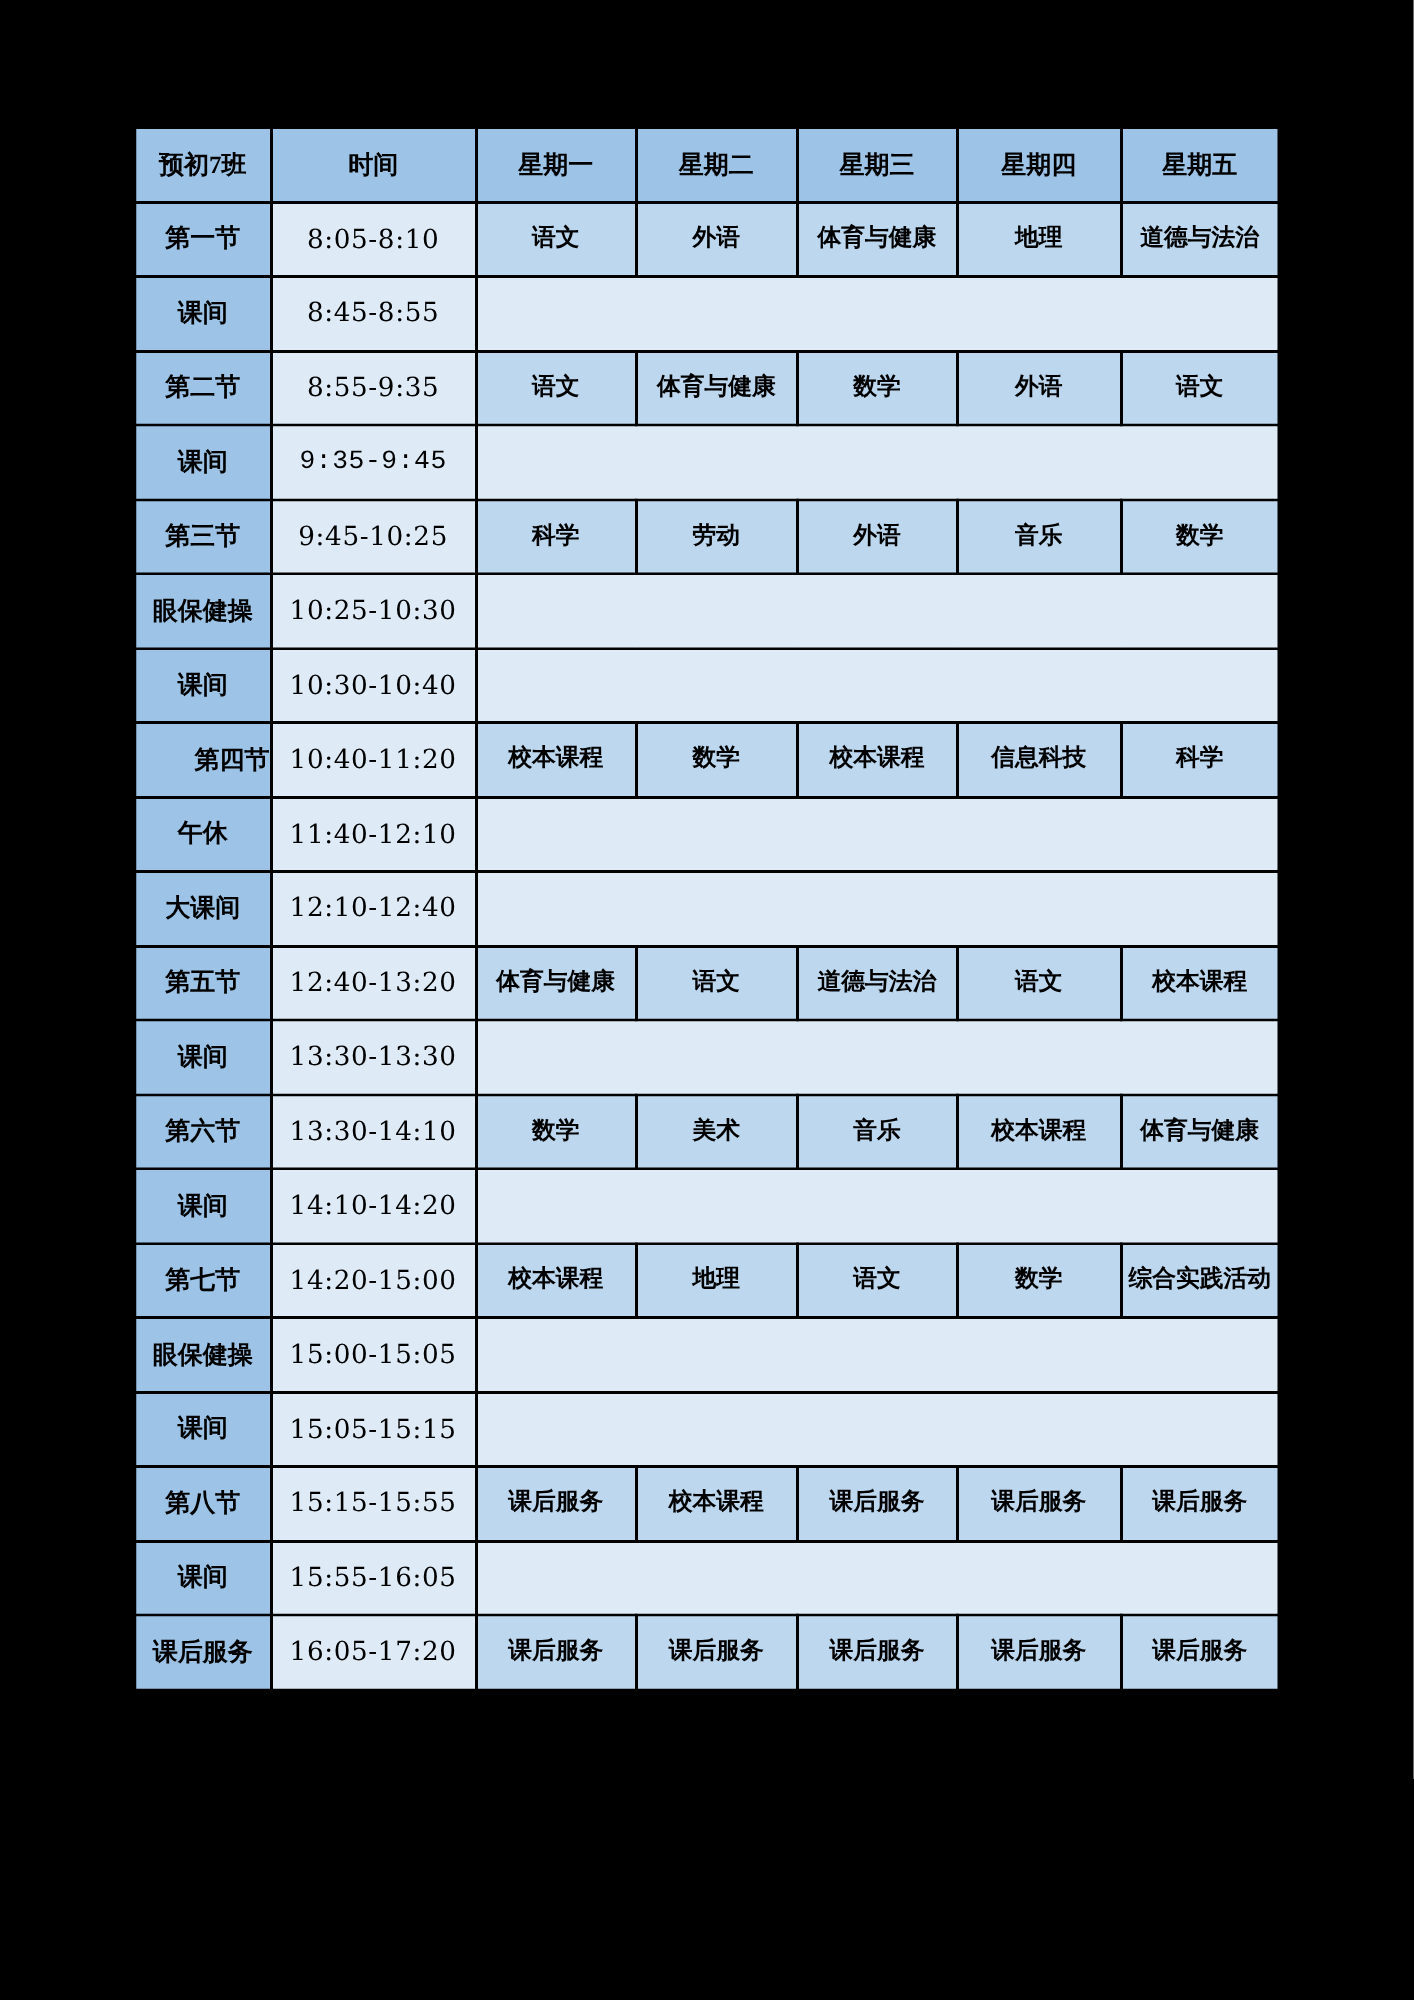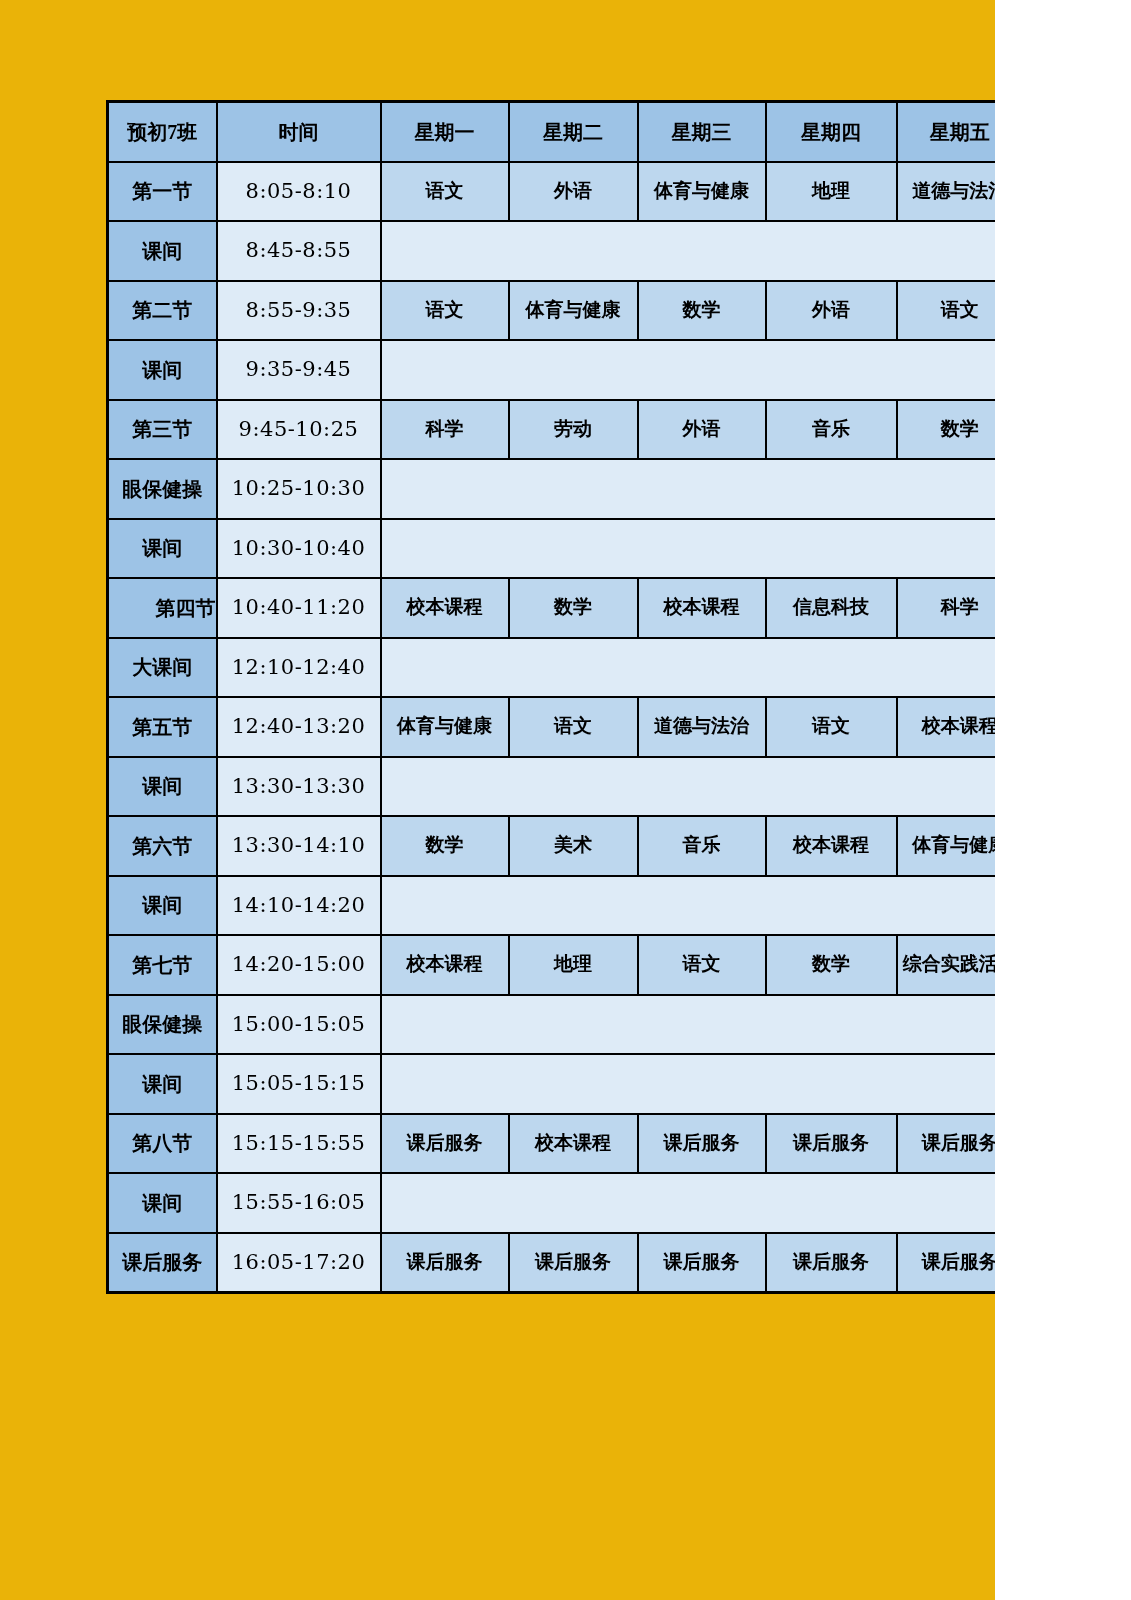--- a/index.html
+++ b/index.html
@@ -2,23 +2,23 @@
 <html><head>
 <meta charset="utf-8">
 <style>
   html, body {
     margin: 0;
     padding: 0;
     background: #ffffff;
   }
   .sheet {
     position: relative;
-    width: 995px;
+    width: 1131px;
     height: 1600px;
-    background: #eab308;
+    background: #000000;
     overflow: hidden;
     font-family: "Liberation Serif", serif;
   }
   table.schedule {
     position: absolute;
     left: 106px;
     top: 100px;
     width: 917px;
     border-collapse: collapse;
     table-layout: fixed;
@@ -101,21 +101,21 @@
           <td class="label-cell" style="background: rgb(157, 195, 230);">第二节</td>
           <td class="time-cell" style="background: rgb(222, 235, 247);">8:55-9:35</td>
           <td class="subject-cell" style="background: rgb(189, 215, 238);">语文</td>
           <td class="subject-cell" style="background: rgb(189, 215, 238);">体育与健康</td>
           <td class="subject-cell" style="background: rgb(189, 215, 238);">数学</td>
           <td class="subject-cell" style="background: rgb(189, 215, 238);">外语</td>
           <td class="subject-cell" style="background: rgb(189, 215, 238);">语文</td>
         </tr>
         <tr>
           <td class="label-cell" style="background: rgb(157, 195, 230);">课间</td>
-          <td class="time-cell" style="background: rgb(222, 235, 247);">9:35-9:45</td>
+          <td class="time-cell" style="background: rgb(222, 235, 247); font-family: Liberation Mono, monospace;">9:35-9:45</td>
           <td class="empty-cell" colspan="5" style="background: rgb(222, 235, 247);"></td>
         </tr>
         <tr>
           <td class="label-cell" style="background: rgb(157, 195, 230);">第三节</td>
           <td class="time-cell" style="background: rgb(222, 235, 247);">9:45-10:25</td>
           <td class="subject-cell" style="background: rgb(189, 215, 238);">科学</td>
           <td class="subject-cell" style="background: rgb(189, 215, 238);">劳动</td>
           <td class="subject-cell" style="background: rgb(189, 215, 238);">外语</td>
           <td class="subject-cell" style="background: rgb(189, 215, 238);">音乐</td>
           <td class="subject-cell" style="background: rgb(189, 215, 238);">数学</td>
@@ -133,20 +133,25 @@
         <tr>
           <td class="label-cell" style="background: rgb(157, 195, 230); text-align: right;">第四节</td>
           <td class="time-cell" style="background: rgb(222, 235, 247);">10:40-11:20</td>
           <td class="subject-cell" style="background: rgb(189, 215, 238);">校本课程</td>
           <td class="subject-cell" style="background: rgb(189, 215, 238);">数学</td>
           <td class="subject-cell" style="background: rgb(189, 215, 238);">校本课程</td>
           <td class="subject-cell" style="background: rgb(189, 215, 238);">信息科技</td>
           <td class="subject-cell" style="background: rgb(189, 215, 238);">科学</td>
         </tr>
         <tr>
+          <td class="label-cell" style="background: rgb(157, 195, 230);">午休</td>
+          <td class="time-cell" style="background: rgb(222, 235, 247);">11:40-12:10</td>
+          <td class="empty-cell" colspan="5" style="background: rgb(222, 235, 247);"></td>
+        </tr>
+        <tr>
           <td class="label-cell" style="background: rgb(157, 195, 230);">大课间</td>
           <td class="time-cell" style="background: rgb(222, 235, 247);">12:10-12:40</td>
           <td class="empty-cell" colspan="5" style="background: rgb(222, 235, 247);"></td>
         </tr>
         <tr>
           <td class="label-cell" style="background: rgb(157, 195, 230);">第五节</td>
           <td class="time-cell" style="background: rgb(222, 235, 247);">12:40-13:20</td>
           <td class="subject-cell" style="background: rgb(189, 215, 238);">体育与健康</td>
           <td class="subject-cell" style="background: rgb(189, 215, 238);">语文</td>
           <td class="subject-cell" style="background: rgb(189, 215, 238);">道德与法治</td>

